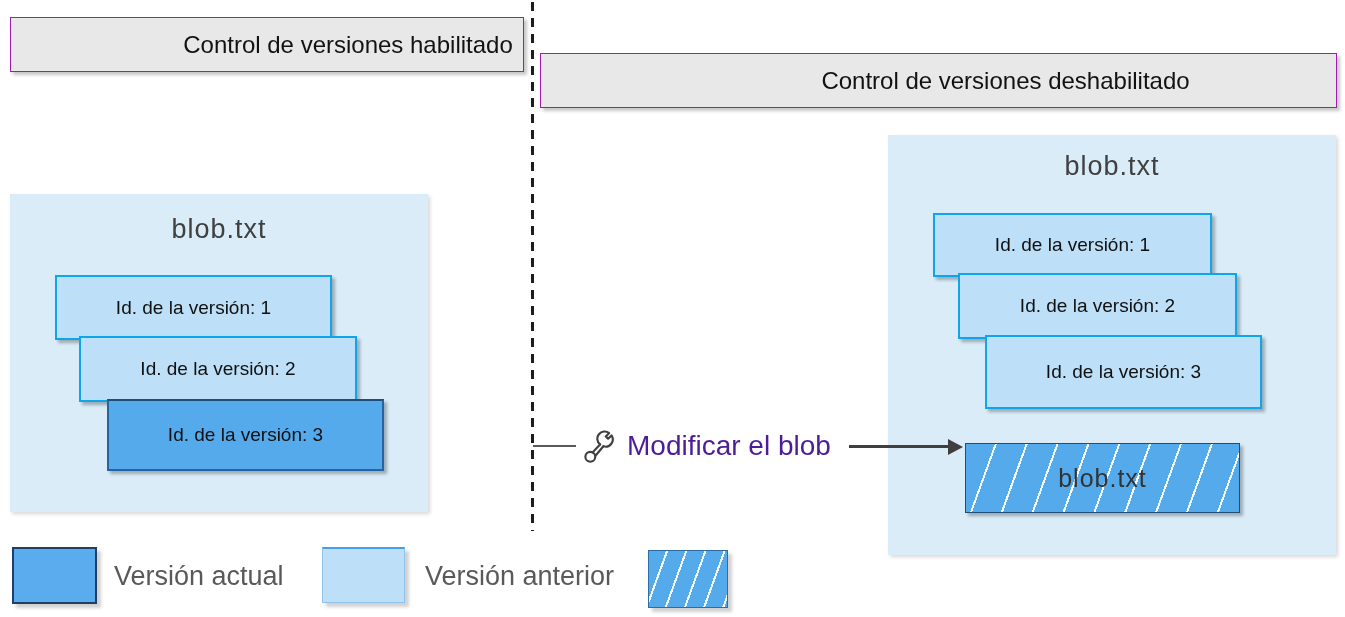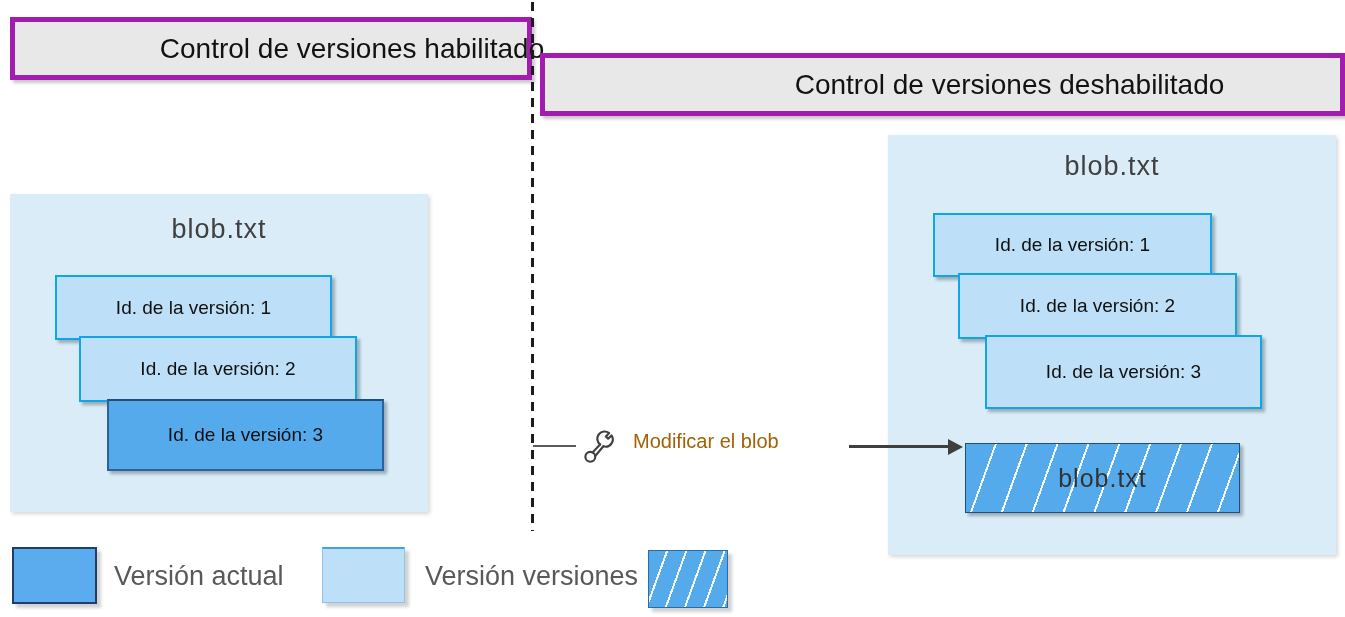--- a/index.html
+++ b/index.html
@@ -2,41 +2,41 @@
 <html><head>
 <meta charset="utf-8">
 <style>
   html,body{margin:0;padding:0;background:#fff;}
   body{font-family:"Liberation Sans", sans-serif;}
   .canvas{position:relative;width:1345px;height:617px;background:#fff;overflow:hidden;}
 
   .divider{position:absolute;left:531px;top:2px;width:3px;height:529px;z-index:6;
     background:repeating-linear-gradient(to bottom,#1c1c1c 0 9px,transparent 9px 16px);}
 
-  .hdr{position:absolute;height:53px;background:#E8E8E8;border:5px solid #a21caf;
+  .hdr{position:absolute;height:53px;background:#E8E8E8;border:1px solid #a21caf;
     box-shadow:3px 3px 3px rgba(0,0,0,0.22);display:flex;align-items:center;justify-content:center;
-    font-size:28px;color:#121212;z-index:2;}
+    font-size:24px;color:#121212;z-index:2;}
   .hdr .lbl{position:relative;white-space:nowrap;}
 
   .panel{position:absolute;background:#D9ECF8;box-shadow:2px 2px 4px rgba(0,0,0,0.16);margin-top:32px;}
   .panel-title{position:absolute;left:0;width:100%;text-align:center;color:#404040;
     font-size:27px;letter-spacing:1px;}
 
   .card{position:absolute;display:flex;align-items:center;justify-content:center;
     font-size:19px;color:#101010;box-shadow:3px 3px 3px rgba(0,0,0,0.28);z-index:3;}
   .card.prev{background:#BDDFF7;border:2px solid #0ea5e9;}
   .card.curr{background:#55AAEC;border-top:2px solid #1F4E79;border-left:2px solid #27639E;
     border-right:2px solid #27639E;border-bottom:2px solid #27639E;}
   .hatch{background:repeating-linear-gradient(110deg,#55AAEC 0 27px,#F4FAFE 27px 29px);
     border:1px solid #1F4E79;color:#333;font-size:25px;letter-spacing:1px;}
   .hatch-sm{background:repeating-linear-gradient(110deg,#55AAEC 0 16px,#F4FAFE 16px 18px);
     border:1px solid #2E6DA4;}
 
   .conn{position:absolute;background:#5a5a5a;z-index:6;}
-  .action-label{position:absolute;color:#a16207;font-size:20px;white-space:nowrap;z-index:6;margin-left:6px;}
+  .action-label{position:absolute;color:#4c1d95;font-size:28px;white-space:nowrap;z-index:6;}
   .arrow-line{position:absolute;background:#3f3f3f;z-index:6;}
   .arrow-head{position:absolute;width:0;height:0;border-top:8px solid transparent;
     border-bottom:8px solid transparent;border-left:15px solid #3f3f3f;z-index:6;}
   .wrench{position:absolute;z-index:6;}
 
   .legend-swatch{position:absolute;box-shadow:4px 4px 3px rgba(0,0,0,0.18);}
   .sw-curr{background:#5AACEE;border:2px solid #1F3F66;}
   .sw-prev{background:#BDDFF7;border:1px solid #8FC3EC;border-top:2px solid #41A0E8;}
   .legend-label{position:absolute;color:#595959;white-space:nowrap;}
 </style>
@@ -92,17 +92,17 @@
     </g>
   </svg>
   <div class="action-label" style="left:627px;top:430px;">Modificar el blob</div>
   <div class="arrow-line" style="left:849px;top:445px;width:101px;height:3px;"></div>
   <div class="arrow-head" style="left:948px;top:439px;"></div>
 
   <div class="legend-swatch sw-curr" style="left:12px;top:547px;width:81px;height:53px;"></div>
   <div class="legend-label" style="left:114px;top:561px;font-size:27px;">Versión actual</div>
 
   <div class="legend-swatch sw-prev" style="left:322px;top:547px;width:81px;height:53px;"></div>
-  <div class="legend-label" style="left:425px;top:561px;font-size:27px;">Versión versiones</div>
+  <div class="legend-label" style="left:425px;top:561px;font-size:27px;">Versión anterior</div>
 
   <div class="legend-swatch hatch-sm" style="left:648px;top:550px;width:78px;height:56px;"></div>
 
 </div>
 
 </body></html>

